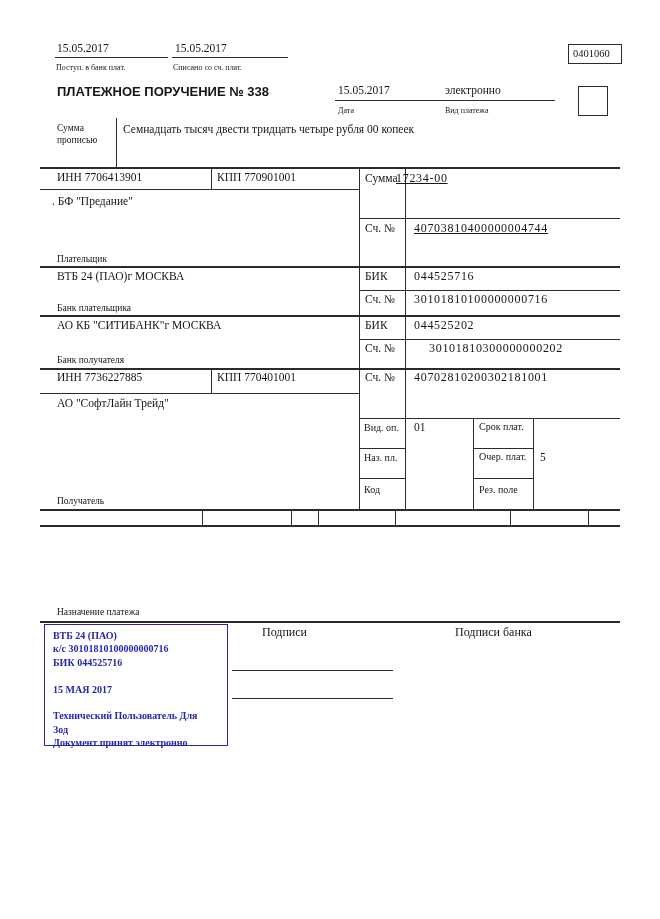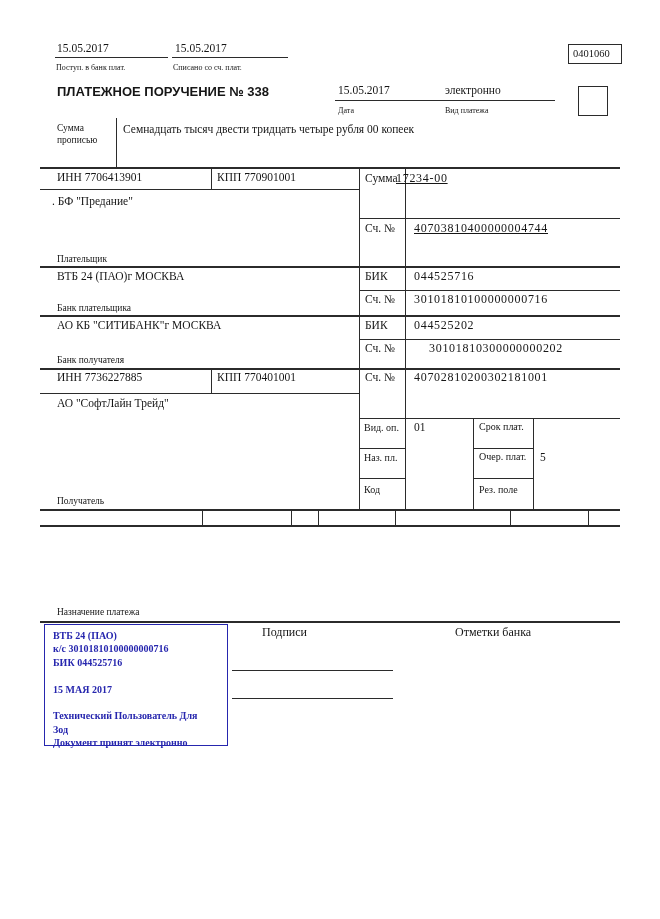--- a/index.html
+++ b/index.html
@@ -144,15 +144,15 @@
     <div class="stamp-line"></div>
     <div class="stamp-line">Технический Пользователь Для</div>
     <div class="stamp-line">Зод</div>
     <div class="stamp-line">Документ принят электронно</div>
   </div>
 
   <div class="t" style="left:262px;top:626px;font-size:12px;">Подписи</div>
   <div class="hline" style="left:232px;top:670px;width:161px;"></div>
   <div class="hline" style="left:232px;top:698px;width:161px;"></div>
 
-  <div class="t" style="left:455px;top:626px;font-size:12px;">Отметки банка</div>
+  <div class="t" style="left:455px;top:626px;font-size:12px;">Подписи банка</div>
 
 </div>
 
 </body></html>

